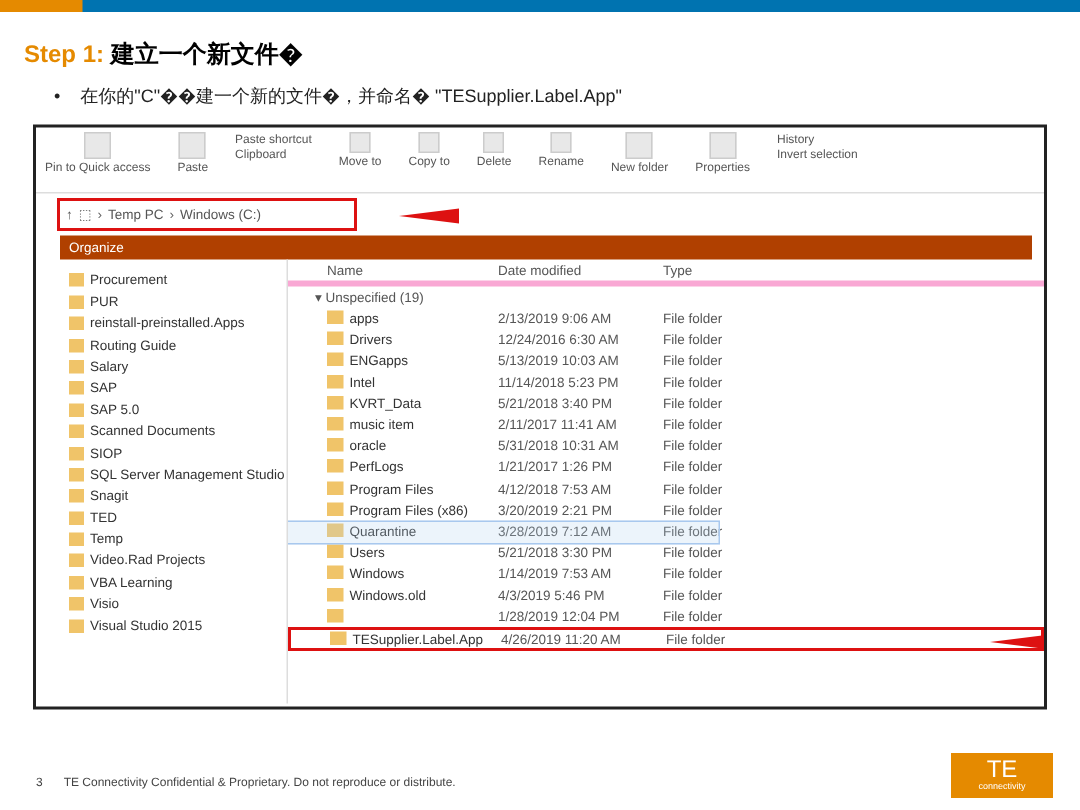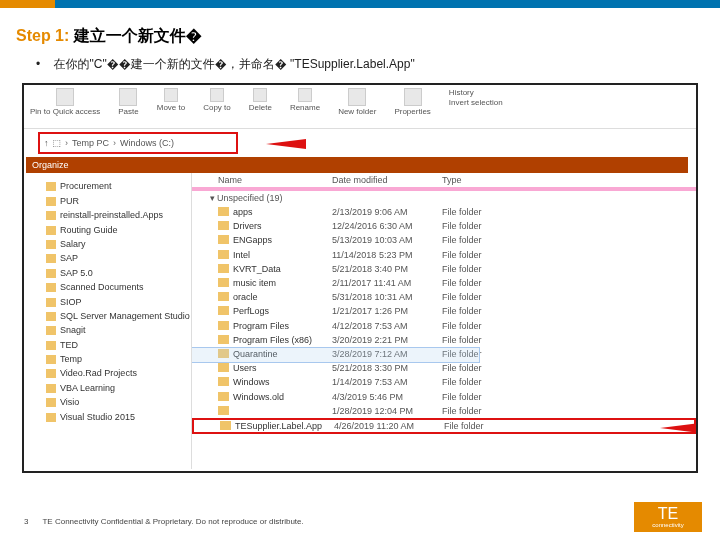--- a/index.html
+++ b/index.html
@@ -11,21 +11,21 @@
   .instr{padding:2px 0 10px 36px;font-size:12px;color:#222}
   .scr{margin:0 22px;border:2px solid #222;height:390px;background:#fff;position:relative;overflow:hidden;font-size:9px;color:#555}
   .ribbon{height:44px;border-bottom:1px solid #ddd;padding:3px 6px;display:flex;gap:18px}
   .rgrp{display:flex;flex-direction:column;align-items:center;gap:1px;font-size:8px;color:#555}
   .rgrp .ic{width:18px;height:18px;background:#e8e8e8;border:1px solid #ccc}
   .rgrp.sm .ic{width:14px;height:14px}
   .rtxt{display:flex;flex-direction:column;font-size:8px;gap:1px}
   .addr{height:22px;border:2px solid #d11;margin:3px 8px 3px 14px;width:200px;display:flex;align-items:center;gap:4px;padding:0 4px;font-size:9px;position:relative}
   .addr .arr{color:#666}
   .addr::after{content:"";position:absolute;right:-70px;top:5px;width:0;height:0;border-top:5px solid transparent;border-bottom:5px solid transparent;border-right:40px solid #d11}
-  .org{height:16px;background:#b04000;margin:0 8px 0 2px;color:#fff;padding:0 6px;font-size:9px;display:flex;align-items:center}
+  .org{height:16px;background:#b04000;margin:0 8px 0 16px;color:#fff;padding:0 6px;font-size:9px;display:flex;align-items:center}
   .body{display:flex;height:296px}
   .tree{width:168px;border-right:1px solid #ddd;padding:4px 0 0 22px;overflow:hidden}
   .tree div{display:flex;align-items:flex-end;gap:4px;height:14.4px;font-size:9px;color:#333}
   .tree .fo{width:10px;height:9px;background:#f0c469}
   .list{flex:1;overflow:hidden}
   .lhd{display:flex;border-bottom:4px solid #f9a8d4;height:18px;align-items:center;font-size:9px;color:#555}
   .lhd .c1{width:140px;padding-left:26px}
   .lhd .c2{width:110px}
   .lhd .c3{width:60px}
   .grp{padding:2px 0 2px 18px;font-size:9px;color:#555}
@@ -57,20 +57,24 @@
 <div class="scr">
   <div class="ribbon">
     <div class="rgrp">
         <div class="ic"></div>
         <span>Pin to Quick access</span>
       </div>
     <div class="rgrp">
         <div class="ic"></div>
         <span>Paste</span>
       </div>
+    <div class="rtxt">
+      <span>Paste shortcut</span>
+      <span>Clipboard</span>
+    </div>
     <div class="rgrp sm">
         <div class="ic"></div>
         <span>Move to</span>
       </div>
     <div class="rgrp sm">
         <div class="ic"></div>
         <span>Copy to</span>
       </div>
     <div class="rgrp sm">
         <div class="ic"></div>

